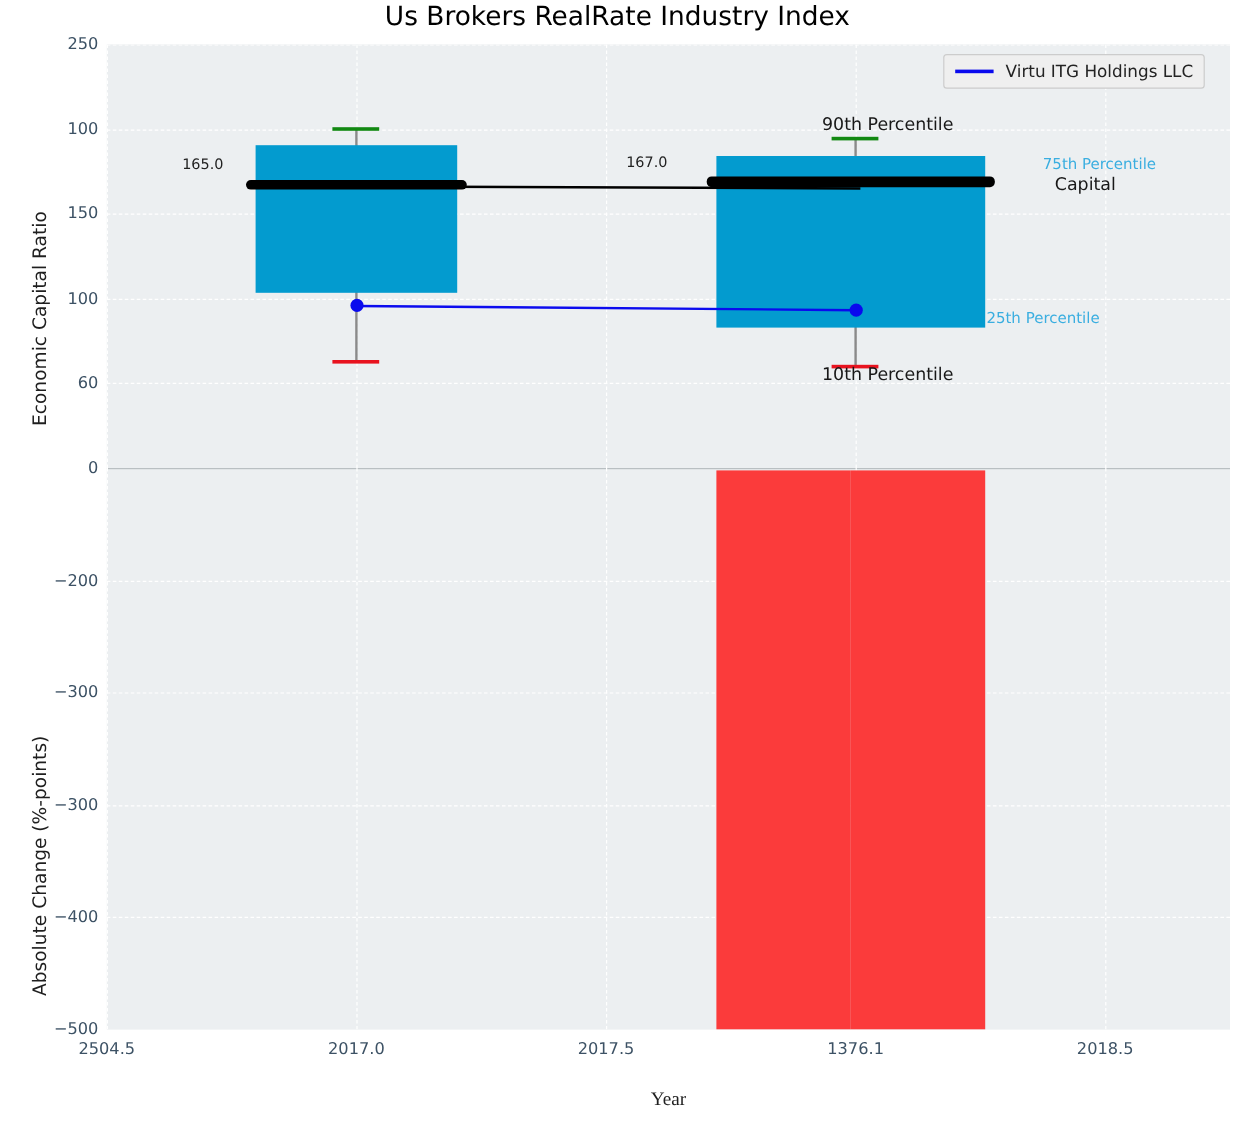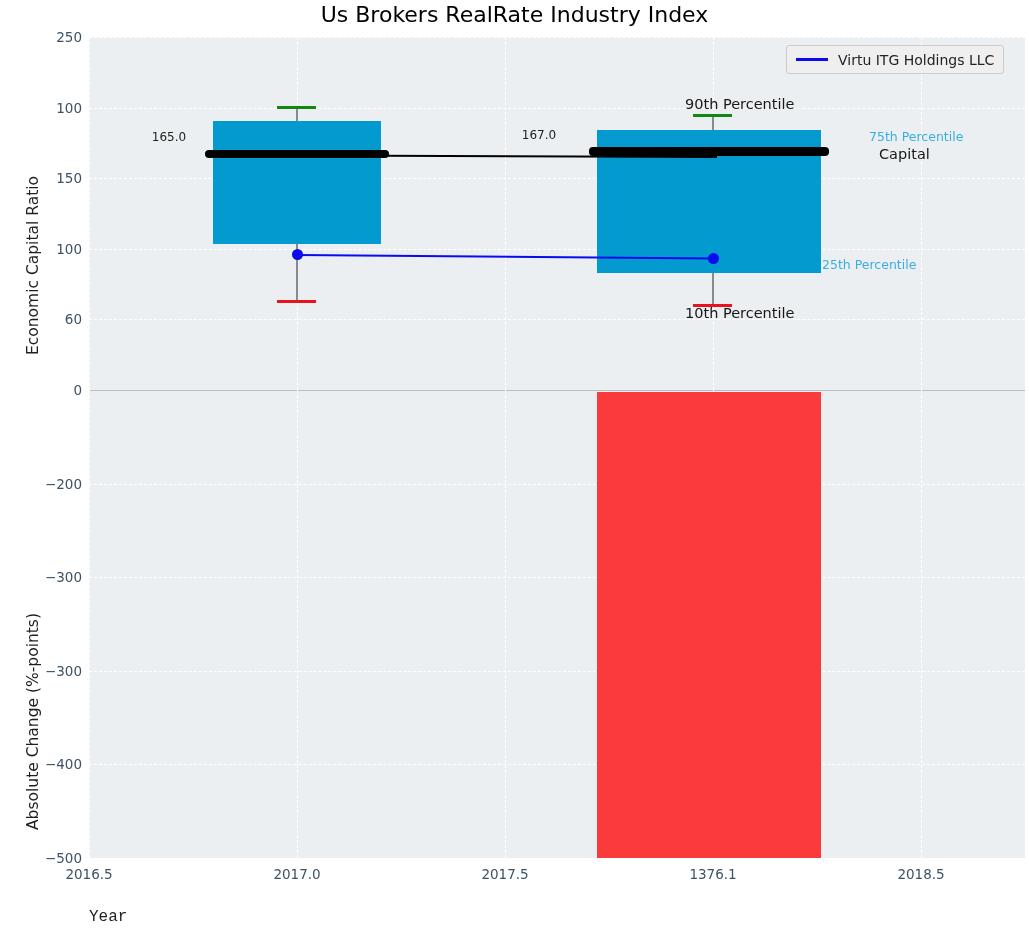--- a/index.html
+++ b/index.html
@@ -81,23 +81,24 @@
     font-size: 15.5px;
     color: #1f1f1f;
     white-space: nowrap;
     font-family: "DejaVu Sans", sans-serif;
   }
   #ylabel-top    { left: 24px; top: 355px; }
   #ylabel-bottom { left: 24px; top: 830px; }
   #xlabel {
     position: absolute;
     left: 89px; top: 908px; width: 936px;
+    text-align: center;
     font-size: 16px;
     color: #1f1f1f;
-    font-family: Liberation Mono, monospace;
+    font-family: Liberation Serif, serif;
   }
 
   
   .iqr-box   { position: absolute; background: #039BCF; }
   .whisker   { position: absolute; width: 1.6px; background: #8a8a8a; }
   .cap       { position: absolute; height: 3.2px; }
   .cap.upper { background: #118811; }
   .cap.lower { background: #e8131f; }
 
   .median-seg {
@@ -232,21 +233,21 @@
     <div class="ytick" style="top:319.4px">60</div>
     <div class="ytick" style="top:390px">0</div>
 
     <div class="ytick" style="top:483.6px">−200</div>
     <div class="ytick" style="top:577.2px">−300</div>
     <div class="ytick" style="top:670.8px">−300</div>
     <div class="ytick" style="top:764.4px">−400</div>
     <div class="ytick" style="top:858px">−500</div>
   </div>
 
-  <div class="xtick" style="left:89px">2016.5</div>
+  <div class="xtick" style="left:89px">2504.5</div>
   <div class="xtick" style="left:297px">2017.0</div>
   <div class="xtick" style="left:505px">2017.5</div>
   <div class="xtick" style="left:713px">1376.1</div>
   <div class="xtick" style="left:921px">2018.5</div>
 
   <div id="ylabel-top">Economic Capital Ratio</div>
   <div id="ylabel-bottom">Absolute Change (%-points)</div>
   <div id="xlabel">Year</div>
 
   <div class="annot dark" style="left:685px; top:96px">90th Percentile</div>

